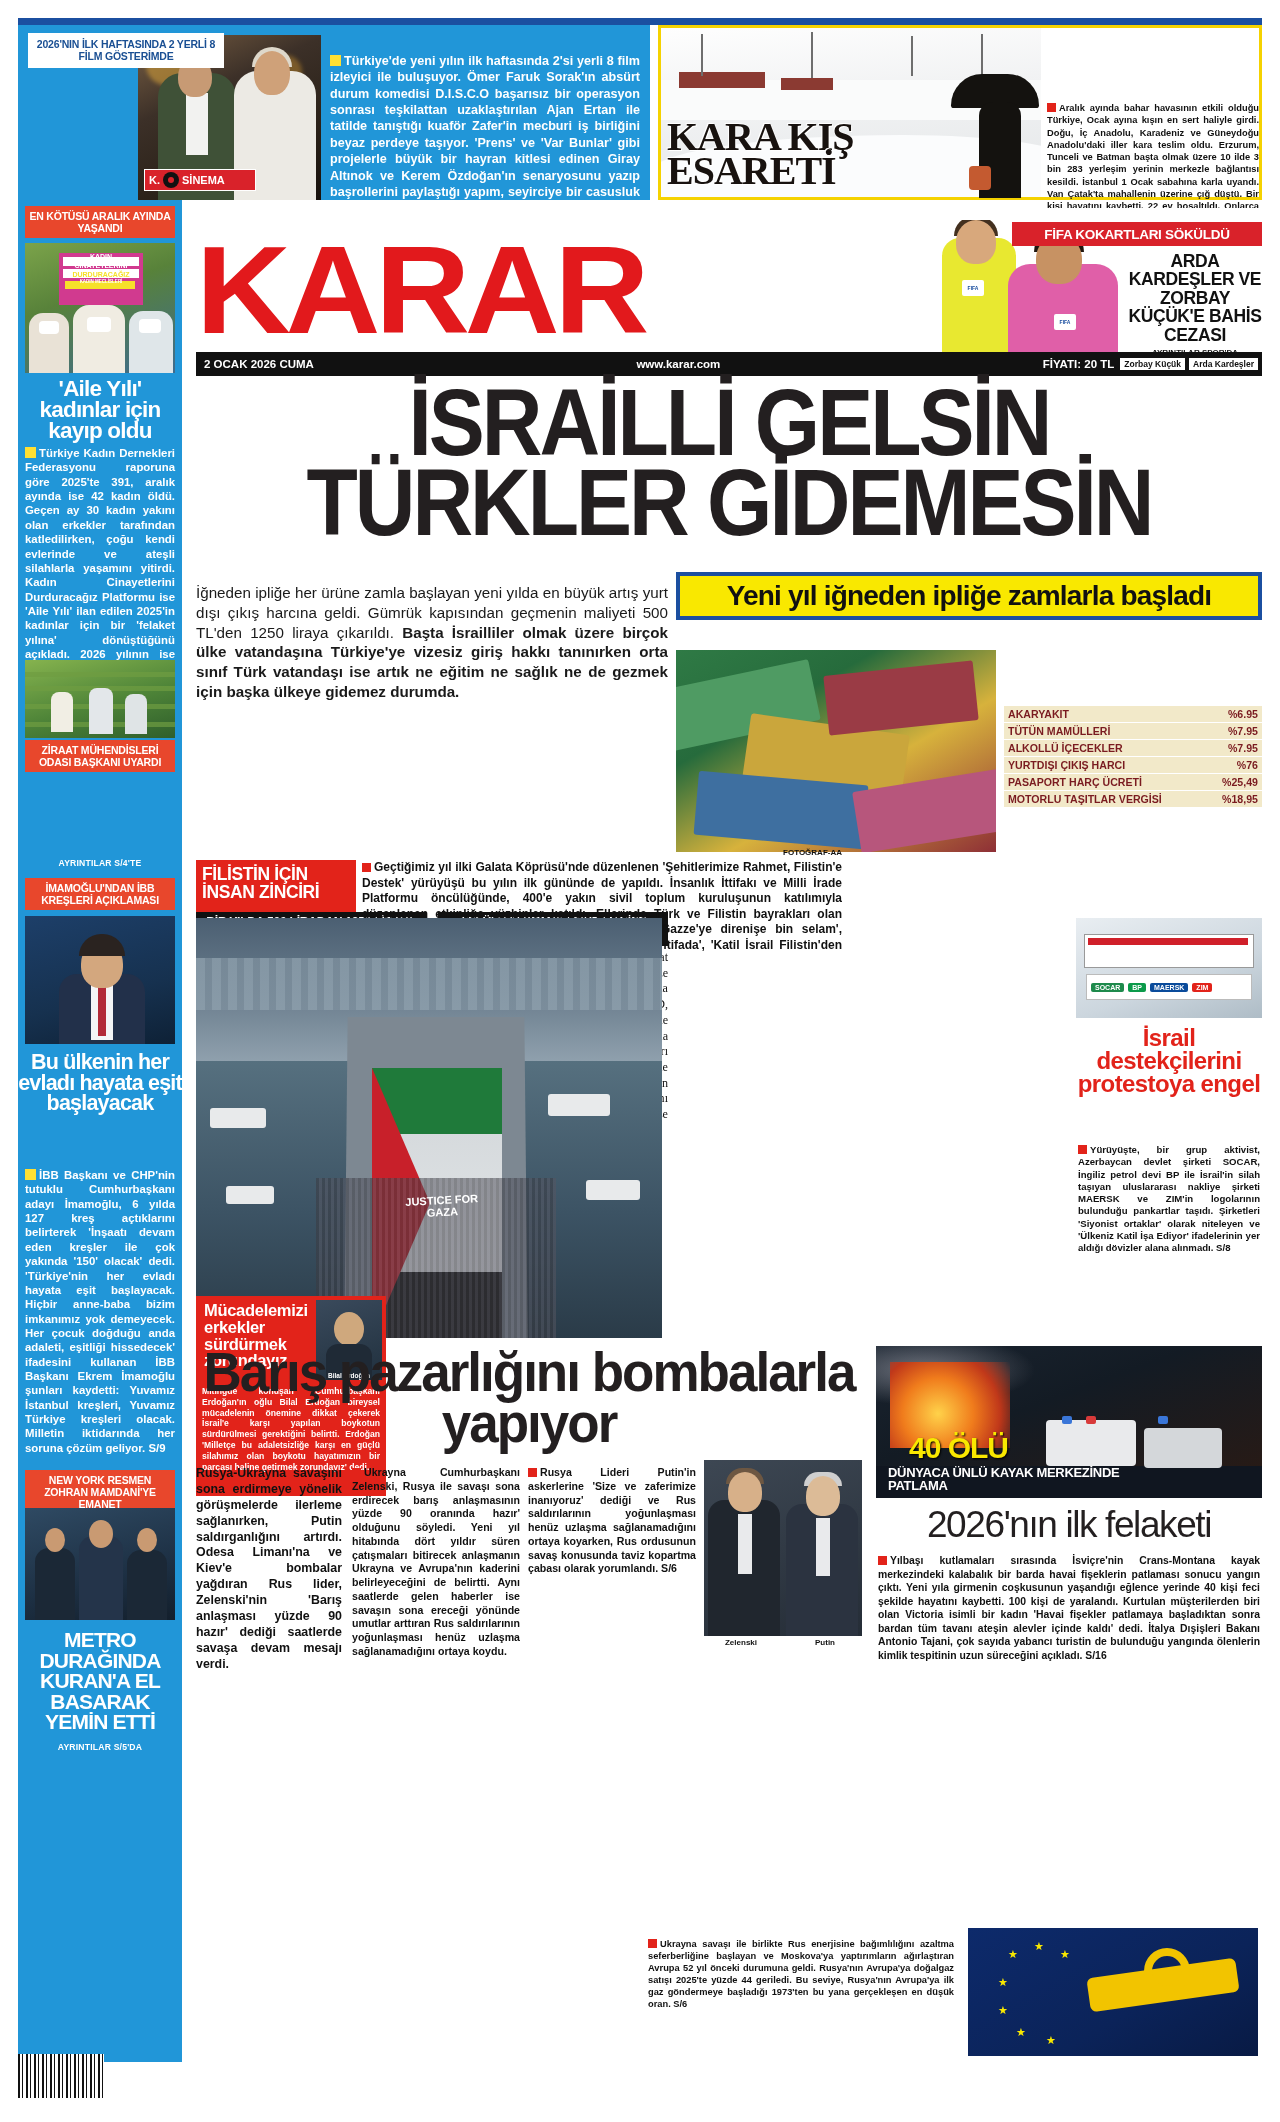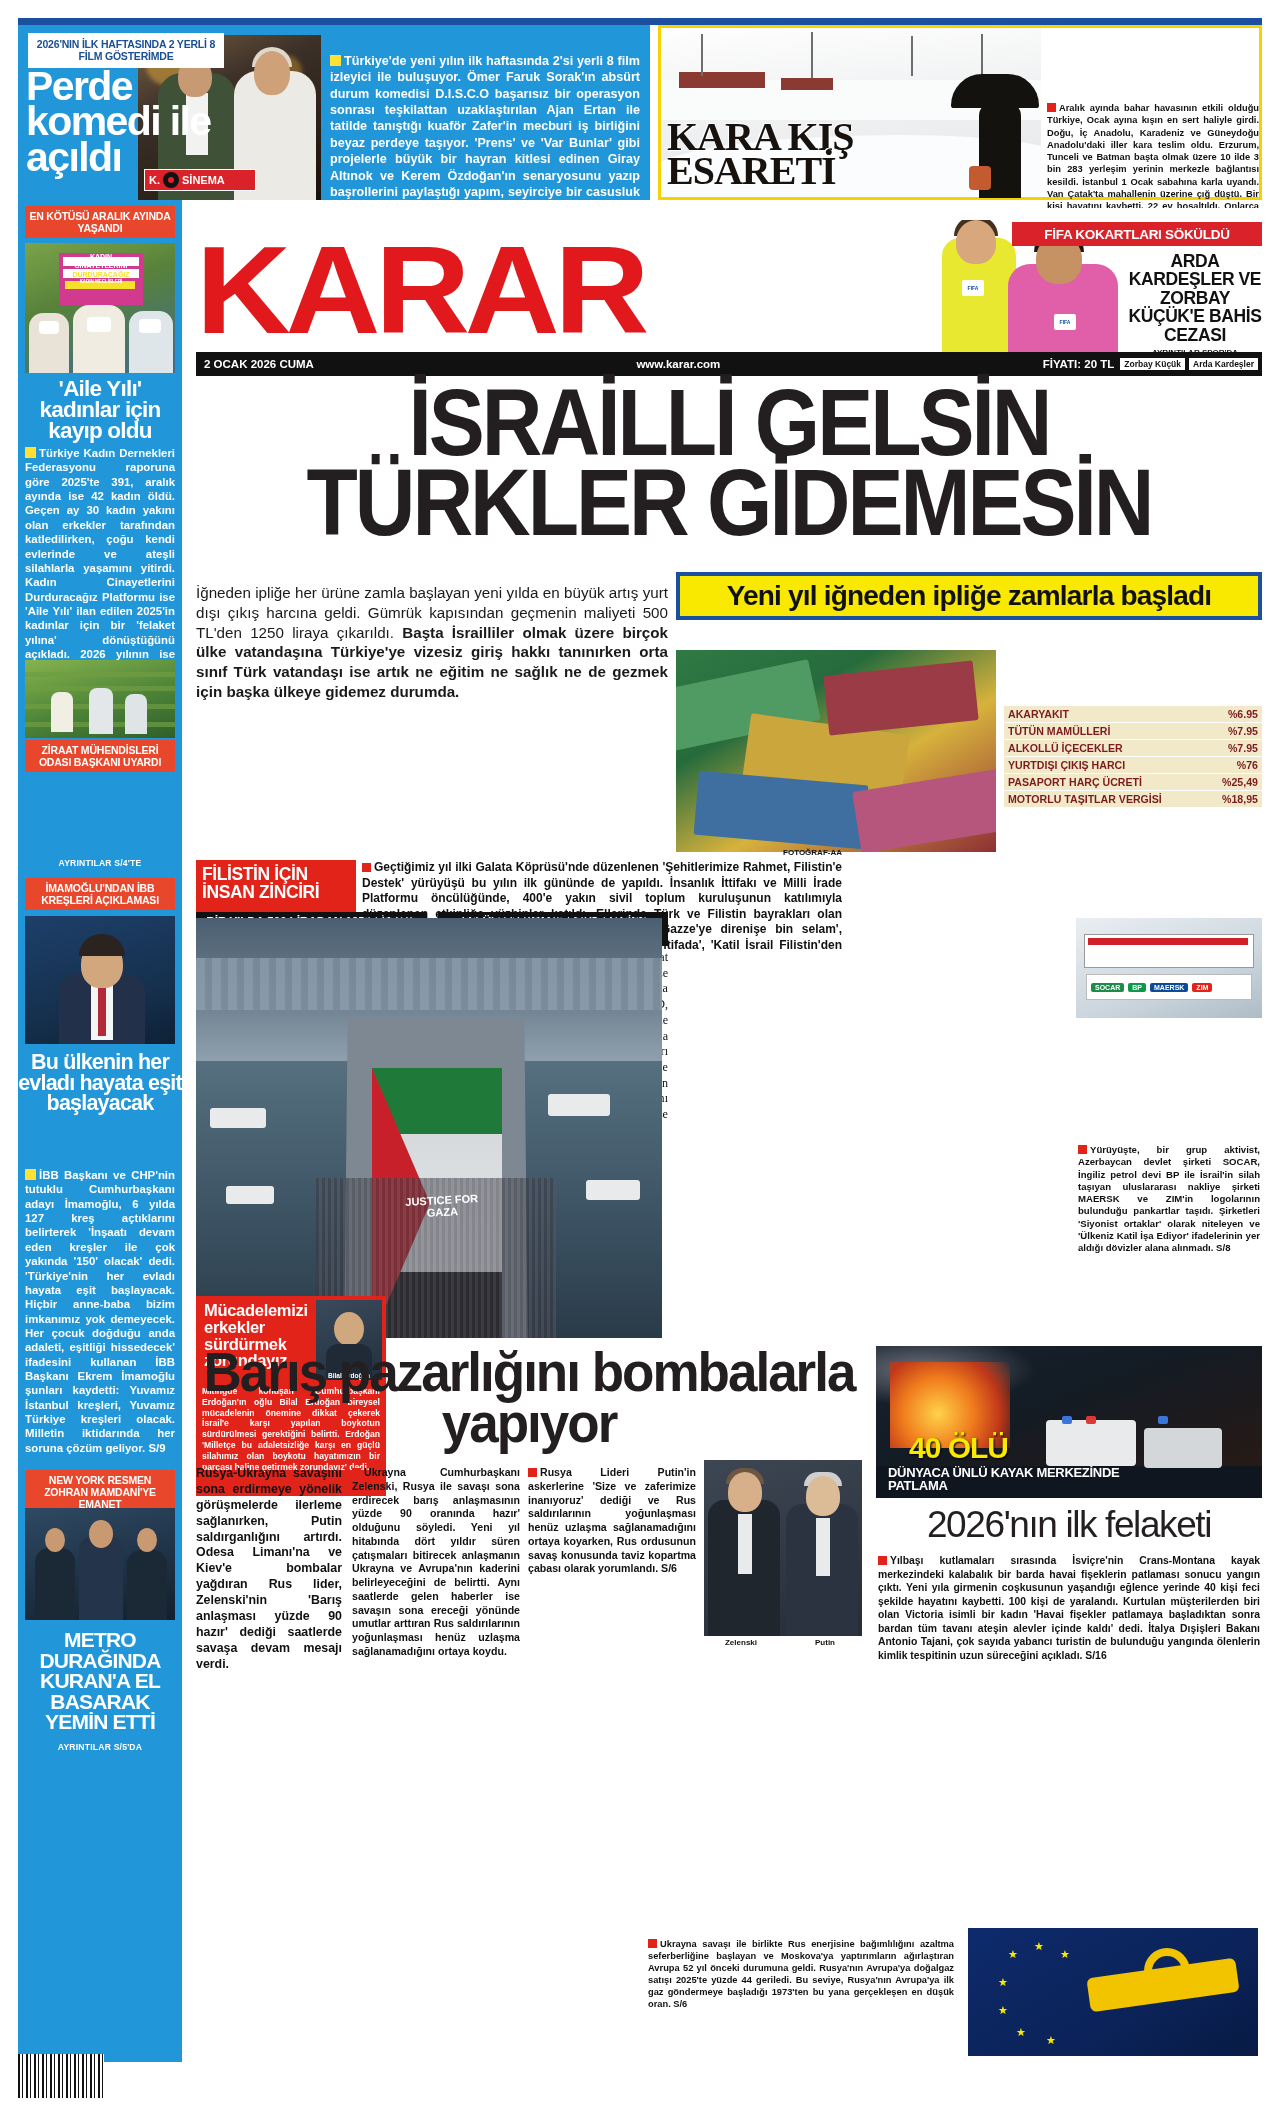--- a/index.html
+++ b/index.html
@@ -489,21 +489,20 @@
       <div class="blur1"></div>
         <div class="blur2"></div>
       <div class="man1"></div>
         <div class="shirt1"></div>
         <div class="head1"></div>
       <div class="man2"></div>
         <div class="hair2"></div>
         <div class="head2"></div>
     </div>
     <div id="cinema-kicker">2026'NIN İLK HAFTASINDA 2 YERLİ 8 FİLM GÖSTERİMDE</div>
-    <div id="cinema-title">Perde komedi ile açıldı</div>
     <div id="cinema-logo">
       <span>K.</span>
       <span class="reel"></span>
       <span>SİNEMA</span>
     </div>
     <div id="cinema-text"><span class="sq"></span><span>Türkiye'de yeni yılın ilk haftasında 2'si yerli 8 film izleyici ile buluşuyor. Ömer Faruk Sorak'ın absürt durum komedisi D.I.S.C.O başarısız bir operasyon sonrası teşkilattan uzaklaştırılan Ajan Ertan ile tatilde tanıştığı kuaför Zafer'in mecburi iş birliğini beyaz perdeye taşıyor. 'Prens' ve 'Var Bunlar' gibi projelerle büyük bir hayran kitlesi edinen Giray Altınok ve Kerem Özdoğan'ın senaryosunu yazıp başrollerini paylaştığı yapım, seyirciye bir casusluk parodisi sunuyor. S/2</span></div>
   </div>
 
   <div id="kis-box" class="abs">
     <div id="kis-photo">
@@ -709,20 +708,21 @@
     <div id="isr-photo">
       <div class="banner"></div>
         <div class="bt"></div>
       <div class="logos">
         <span class="lg" style="background:#1e8a4c">SOCAR</span>
         <span class="lg" style="background:#0b9a4a">BP</span>
         <span class="lg" style="background:#0a4b9b">MAERSK</span>
         <span class="lg" style="background:#e2231a">ZIM</span>
       </div>
     </div>
+    <div id="isr-title">İsrail destekçilerini protestoya engel</div>
     <div id="isr-body"><span class="sq"></span><span>Yürüyüşte, bir grup aktivist, Azerbaycan devlet şirketi SOCAR, İngiliz petrol devi BP ile İsrail'in silah taşıyan uluslararası nakliye şirketi MAERSK ve ZIM'in logolarının bulunduğu pankartlar taşıdı. Şirketleri 'Siyonist ortaklar' olarak niteleyen ve 'Ülkeniz Katil İşa Ediyor' ifadelerinin yer aldığı dövizler alana alınmadı. S/8</span></div>
   </div>
 
   <div id="baris-section" class="abs">
     <div id="baris-title">Barış pazarlığını bombalarla yapıyor</div>
     <div id="baris-lead">Rusya-Ukrayna savaşını sona erdirmeye yönelik görüşmelerde ilerleme sağlanırken, Putin saldırganlığını artırdı. Odesa Limanı'na ve Kiev'e bombalar yağdıran Rus lider, Zelenski'nin 'Barış anlaşması yüzde 90 hazır' dediği saatlerde savaşa devam mesajı verdi.</div>
     <div id="baris-colA"><span class="sq"></span><span>Ukrayna Cumhurbaşkanı Zelenski, Rusya ile savaşı sona erdirecek barış anlaşmasının yüzde 90 oranında hazır' olduğunu söyledi. Yeni yıl hitabında dört yıldır süren çatışmaları bitirecek anlaşmanın Ukrayna ve Avrupa'nın kaderini belirleyeceğini de belirtti. Aynı saatlerde gelen haberler ise savaşın sona ereceği yönünde umutlar arttıran Rus saldırılarının yoğunlaşması henüz uzlaşma sağlanamadığını ortaya koydu.</span></div>
     <div id="baris-colB"><span class="sq"></span><span>Rusya Lideri Putin'in askerlerine 'Size ve zaferimize inanıyoruz' dediği ve Rus saldırılarının yoğunlaşması henüz uzlaşma sağlanamadığını ortaya koyarken, Rus ordusunun savaş konusunda taviz kopartma çabası olarak yorumlandı. S/6</span></div>
     <div id="baris-photo">
       <div class="p1"></div>

